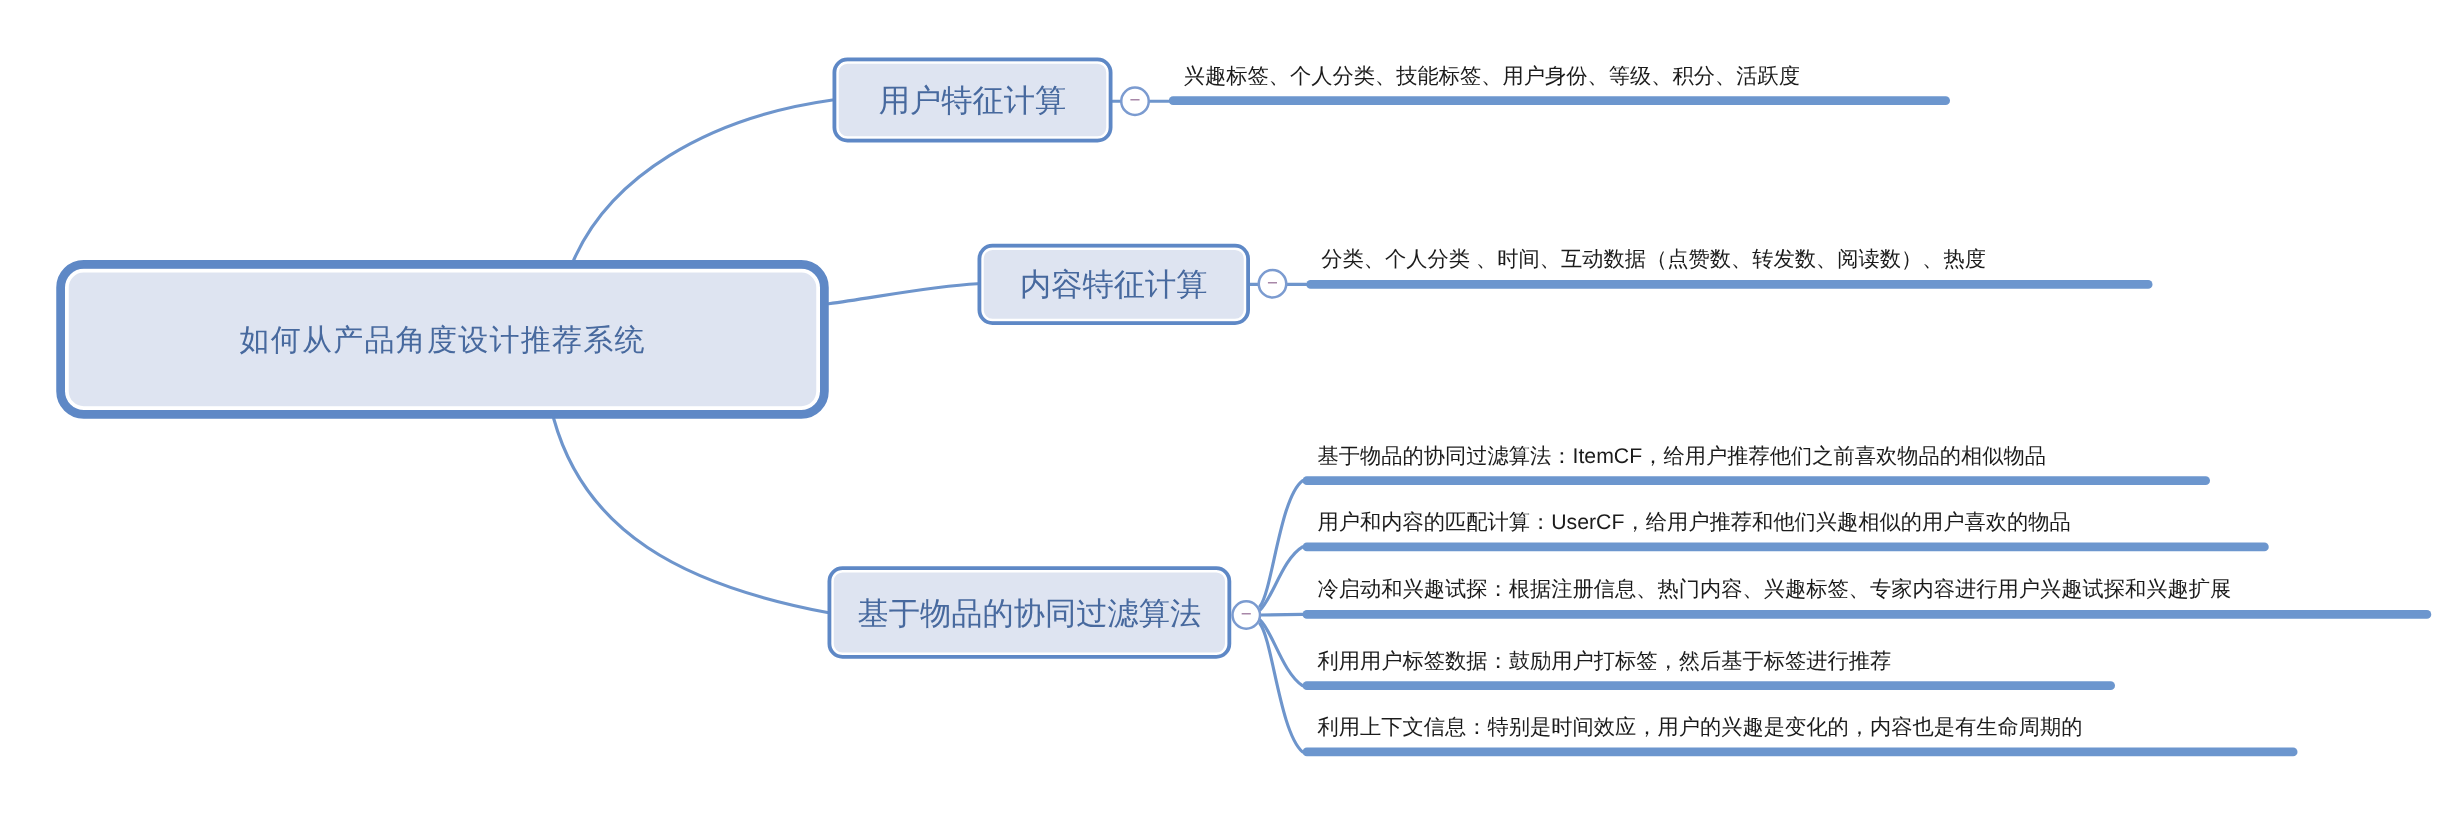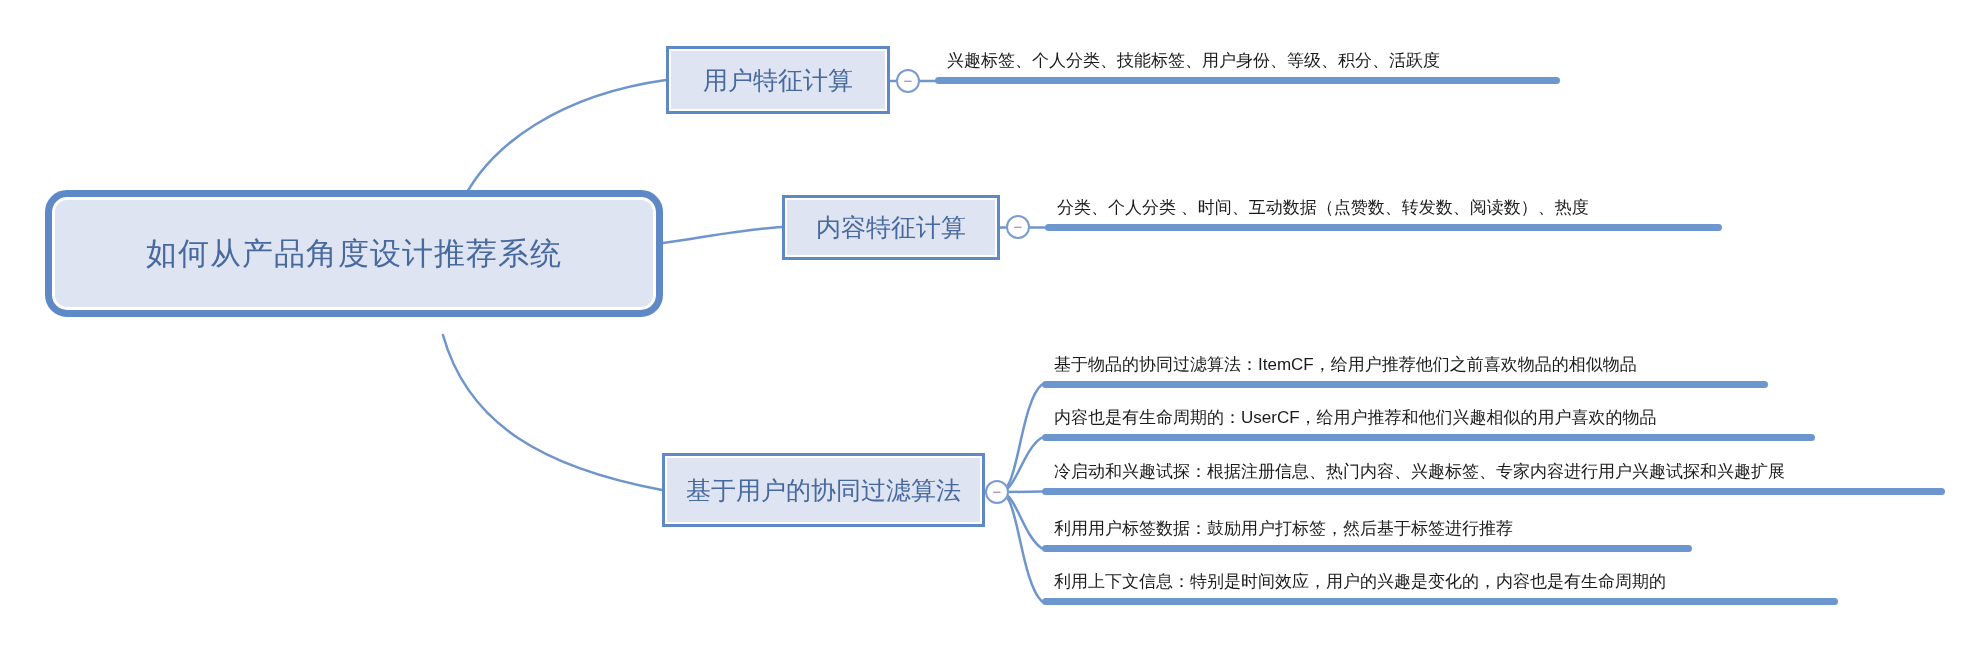--- a/index.html
+++ b/index.html
@@ -38,26 +38,26 @@
   .node{
     position:absolute;
     display:flex;align-items:center;justify-content:center;
     background:var(--node-fill);
     border-style:solid;border-color:var(--node-border);
     color:var(--node-text);
     white-space:nowrap;
     box-shadow:inset 0 0 0 3px #ffffff;
   }
   .node-root{
-    left:45px;top:190px;width:618px;height:127px;
+    left:45px;top:208px;width:618px;height:127px;
     border-width:7px;border-radius:22px;
-    font-size:31px;letter-spacing:1px;
+    font-size:24px;letter-spacing:1px;
   }
   .node-branch{
-    border-width:3px;border-radius:0;
+    border-width:3px;border-radius:12px;
     font-size:25px;
     box-shadow:inset 0 0 0 2px #ffffff;
     text-align:center;
   }
   .node-branch-1{left:666px;top:46px;width:224px;height:68px;}
   .node-branch-2{left:782px;top:195px;width:218px;height:65px;}
   .node-branch-3{left:662px;top:453px;width:323px;height:74px;}
   .toggle{
     position:absolute;width:24px;height:24px;
     border:2px solid var(--toggle-border);
@@ -134,31 +134,31 @@
   </div>
   <div class="toggle toggle-2">
     <span class="minus">−</span>
   </div>
   <div class="leaf leaf-2-1">
     <div class="leaf-text">分类、个人分类 、时间、互动数据（点赞数、转发数、阅读数）、热度</div>
     <div class="leaf-bar"></div>
   </div>
 
   <div class="node node-branch node-branch-3">
-    <span>基于用户的协同过滤算法</span>
+    <span>基于物品的协同过滤算法</span>
   </div>
   <div class="toggle toggle-3">
     <span class="minus">−</span>
   </div>
   <div class="leaf leaf-3-1">
     <div class="leaf-text">基于物品的协同过滤算法：ItemCF，给用户推荐他们之前喜欢物品的相似物品</div>
     <div class="leaf-bar"></div>
   </div>
   <div class="leaf leaf-3-2">
-    <div class="leaf-text">内容也是有生命周期的：UserCF，给用户推荐和他们兴趣相似的用户喜欢的物品</div>
+    <div class="leaf-text">用户和内容的匹配计算：UserCF，给用户推荐和他们兴趣相似的用户喜欢的物品</div>
     <div class="leaf-bar"></div>
   </div>
   <div class="leaf leaf-3-3">
     <div class="leaf-text">冷启动和兴趣试探：根据注册信息、热门内容、兴趣标签、专家内容进行用户兴趣试探和兴趣扩展</div>
     <div class="leaf-bar"></div>
   </div>
   <div class="leaf leaf-3-5">
     <div class="leaf-text">利用上下文信息：特别是时间效应，用户的兴趣是变化的，内容也是有生命周期的</div>
     <div class="leaf-bar"></div>
   </div>

